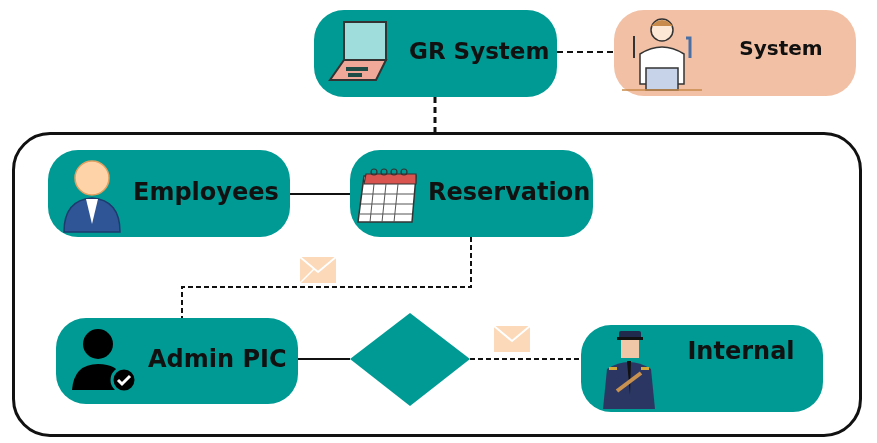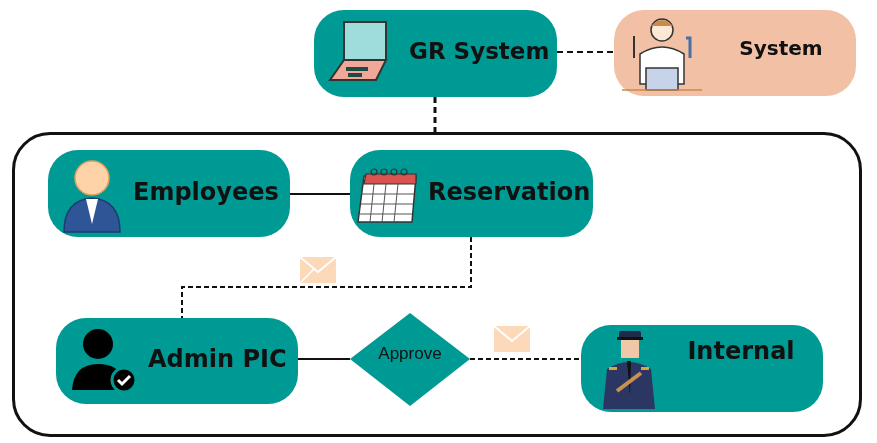--- a/index.html
+++ b/index.html
@@ -108,21 +108,20 @@
     <svg class="icon" width="66" height="70" viewBox="0 0 66 70" style="left:16px;top:8px;">
       <circle cx="26" cy="18" r="15" fill="#000"></circle>
       <path d="M0 64 Q2 38 26 38 Q46 38 50 52 L46 64 Z" fill="#000"></path>
       <circle cx="52" cy="54" r="12" fill="#000" stroke="#009a94" stroke-width="3"></circle>
       <circle cx="52" cy="54" r="8" fill="none" stroke="#fff" stroke-width="1.5" opacity="0"></circle>
       <polyline points="46,54 50,58 58,50" fill="none" stroke="#fff" stroke-width="3"></polyline>
     </svg>
     <span class="label" style="position:absolute;left:92px;top:29px;">Admin PIC</span>
   </div>
 
-  <div class="diamond-text">Approve</div>
 
   <div class="node" style="left:581px;top:317px;width:242px;height:87px;margin-top:8px;">
     <svg class="icon" width="64" height="86" viewBox="0 0 64 86" style="left:16px;top:0px;">
       <rect x="22" y="6" width="22" height="8" rx="2" fill="#1f2a4d"></rect>
       <rect x="20" y="12" width="26" height="3" fill="#111"></rect>
       <rect x="24" y="15" width="18" height="18" fill="#f0c8a8"></rect>
       <path d="M6 84 L10 44 Q32 30 54 44 L58 84 Z" fill="#2b3762"></path>
       <polygon points="30,36 34,36 33,70" fill="#111"></polygon>
       <line x1="20" y1="66" x2="44" y2="48" stroke="#c9914f" stroke-width="4"></line>
       <rect x="12" y="42" width="8" height="3" fill="#d4a93a"></rect>

